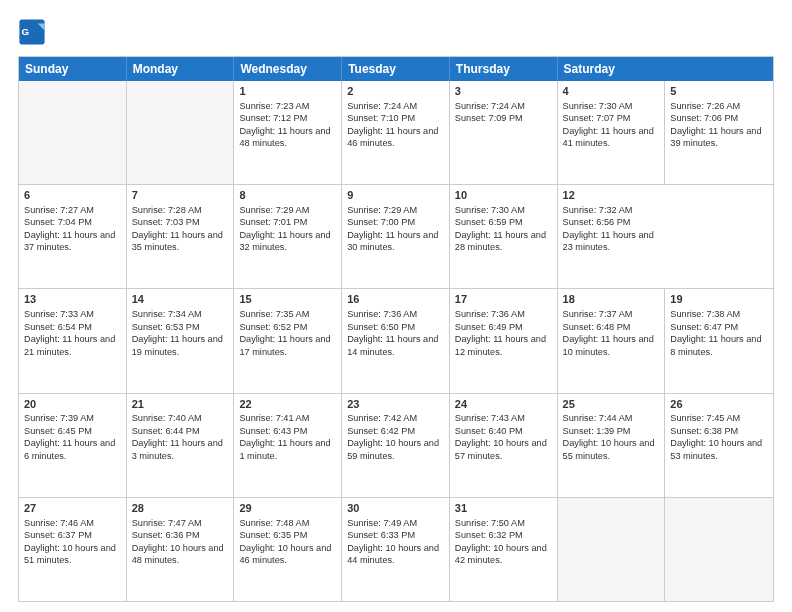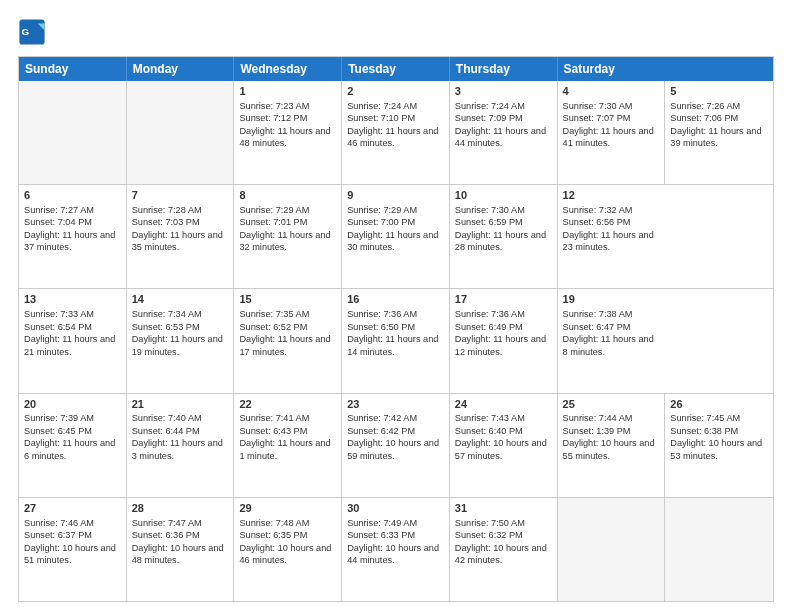--- a/index.html
+++ b/index.html
@@ -135,38 +135,39 @@
         <div class="cal-header-cell">Tuesday</div>
         <div class="cal-header-cell">Thursday</div>
         <div class="cal-header-cell">Saturday</div>
       </div>
     <div class="cal-body">
     <div class="cal-row">
           <div class="cal-cell empty"></div>
           <div class="cal-cell empty"></div>
           <div class="cal-cell"><span class="day-num">1</span><span>Sunrise: 7:23 AM</span><br><span>Sunset: 7:12 PM</span><br><span>Daylight: 11 hours and 48 minutes.</span></div>
           <div class="cal-cell"><span class="day-num">2</span><span>Sunrise: 7:24 AM</span><br><span>Sunset: 7:10 PM</span><br><span>Daylight: 11 hours and 46 minutes.</span></div>
-          <div class="cal-cell"><span class="day-num">3</span><span>Sunrise: 7:24 AM</span><br><span>Sunset: 7:09 PM</span><br><span>Daylight: 11 hours and 44 minutes.</span></div>
+          <div class="cal-cell"><span class="day-num">3</span><span>Sunrise: 7:24 AM</span><br><span>Sunset: 7:09 PM</span><br></div>
           <div class="cal-cell"><span class="day-num">4</span><span>Sunrise: 7:30 AM</span><br><span>Sunset: 7:07 PM</span><br><span>Daylight: 11 hours and 41 minutes.</span></div>
           <div class="cal-cell"><span class="day-num">5</span><span>Sunrise: 7:26 AM</span><br><span>Sunset: 7:06 PM</span><br><span>Daylight: 11 hours and 39 minutes.</span></div>
         </div>
         <div class="cal-row">
           <div class="cal-cell"><span class="day-num">6</span><span>Sunrise: 7:27 AM</span><br><span>Sunset: 7:04 PM</span><br><span>Daylight: 11 hours and 37 minutes.</span></div>
           <div class="cal-cell"><span class="day-num">7</span><span>Sunrise: 7:28 AM</span><br><span>Sunset: 7:03 PM</span><br><span>Daylight: 11 hours and 35 minutes.</span></div>
           <div class="cal-cell"><span class="day-num">8</span><span>Sunrise: 7:29 AM</span><br><span>Sunset: 7:01 PM</span><br><span>Daylight: 11 hours and 32 minutes.</span></div>
           <div class="cal-cell"><span class="day-num">9</span><span>Sunrise: 7:29 AM</span><br><span>Sunset: 7:00 PM</span><br><span>Daylight: 11 hours and 30 minutes.</span></div>
           <div class="cal-cell"><span class="day-num">10</span><span>Sunrise: 7:30 AM</span><br><span>Sunset: 6:59 PM</span><br><span>Daylight: 11 hours and 28 minutes.</span></div>
           <div class="cal-cell"><span class="day-num">12</span><span>Sunrise: 7:32 AM</span><br><span>Sunset: 6:56 PM</span><br><span>Daylight: 11 hours and 23 minutes.</span></div>
         </div>
         <div class="cal-row">
           <div class="cal-cell"><span class="day-num">13</span><span>Sunrise: 7:33 AM</span><br><span>Sunset: 6:54 PM</span><br><span>Daylight: 11 hours and 21 minutes.</span></div>
           <div class="cal-cell"><span class="day-num">14</span><span>Sunrise: 7:34 AM</span><br><span>Sunset: 6:53 PM</span><br><span>Daylight: 11 hours and 19 minutes.</span></div>
           <div class="cal-cell"><span class="day-num">15</span><span>Sunrise: 7:35 AM</span><br><span>Sunset: 6:52 PM</span><br><span>Daylight: 11 hours and 17 minutes.</span></div>
           <div class="cal-cell"><span class="day-num">16</span><span>Sunrise: 7:36 AM</span><br><span>Sunset: 6:50 PM</span><br><span>Daylight: 11 hours and 14 minutes.</span></div>
           <div class="cal-cell"><span class="day-num">17</span><span>Sunrise: 7:36 AM</span><br><span>Sunset: 6:49 PM</span><br><span>Daylight: 11 hours and 12 minutes.</span></div>
+          <div class="cal-cell"><span class="day-num">18</span><span>Sunrise: 7:37 AM</span><br><span>Sunset: 6:48 PM</span><br><span>Daylight: 11 hours and 10 minutes.</span></div>
           <div class="cal-cell"><span class="day-num">19</span><span>Sunrise: 7:38 AM</span><br><span>Sunset: 6:47 PM</span><br><span>Daylight: 11 hours and 8 minutes.</span></div>
         </div>
         <div class="cal-row">
           <div class="cal-cell"><span class="day-num">20</span><span>Sunrise: 7:39 AM</span><br><span>Sunset: 6:45 PM</span><br><span>Daylight: 11 hours and 6 minutes.</span></div>
           <div class="cal-cell"><span class="day-num">21</span><span>Sunrise: 7:40 AM</span><br><span>Sunset: 6:44 PM</span><br><span>Daylight: 11 hours and 3 minutes.</span></div>
           <div class="cal-cell"><span class="day-num">22</span><span>Sunrise: 7:41 AM</span><br><span>Sunset: 6:43 PM</span><br><span>Daylight: 11 hours and 1 minute.</span></div>
           <div class="cal-cell"><span class="day-num">23</span><span>Sunrise: 7:42 AM</span><br><span>Sunset: 6:42 PM</span><br><span>Daylight: 10 hours and 59 minutes.</span></div>
           <div class="cal-cell"><span class="day-num">24</span><span>Sunrise: 7:43 AM</span><br><span>Sunset: 6:40 PM</span><br><span>Daylight: 10 hours and 57 minutes.</span></div>
           <div class="cal-cell"><span class="day-num">25</span><span>Sunrise: 7:44 AM</span><br><span>Sunset: 1:39 PM</span><br><span>Daylight: 10 hours and 55 minutes.</span></div>
           <div class="cal-cell"><span class="day-num">26</span><span>Sunrise: 7:45 AM</span><br><span>Sunset: 6:38 PM</span><br><span>Daylight: 10 hours and 53 minutes.</span></div>

